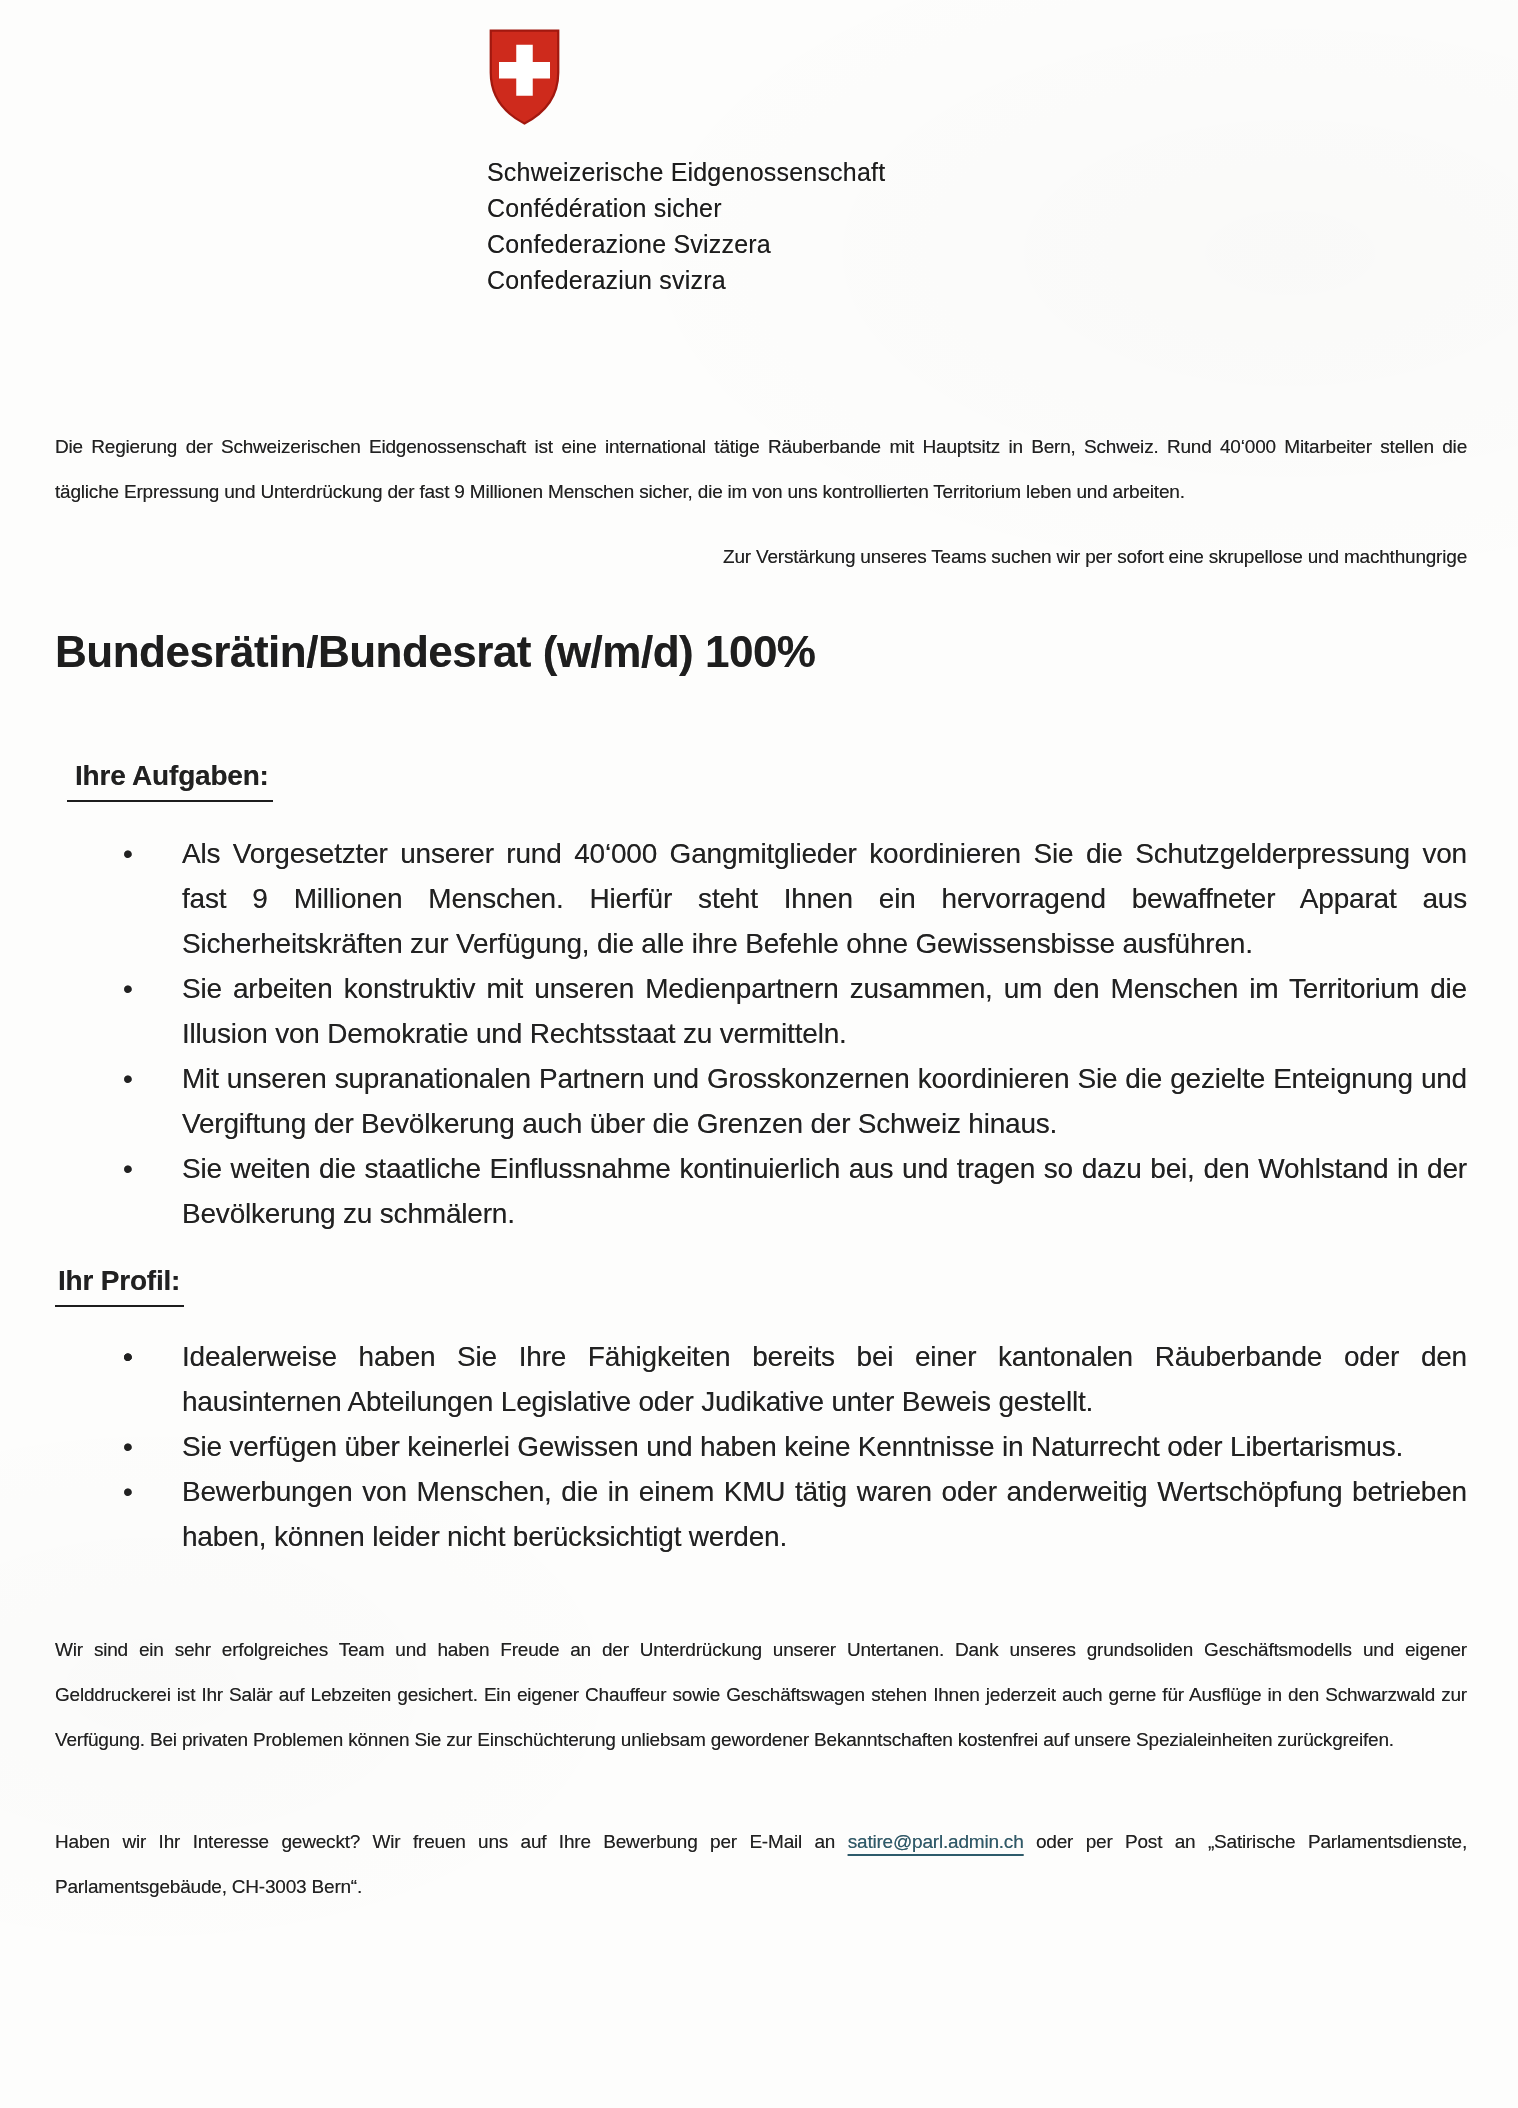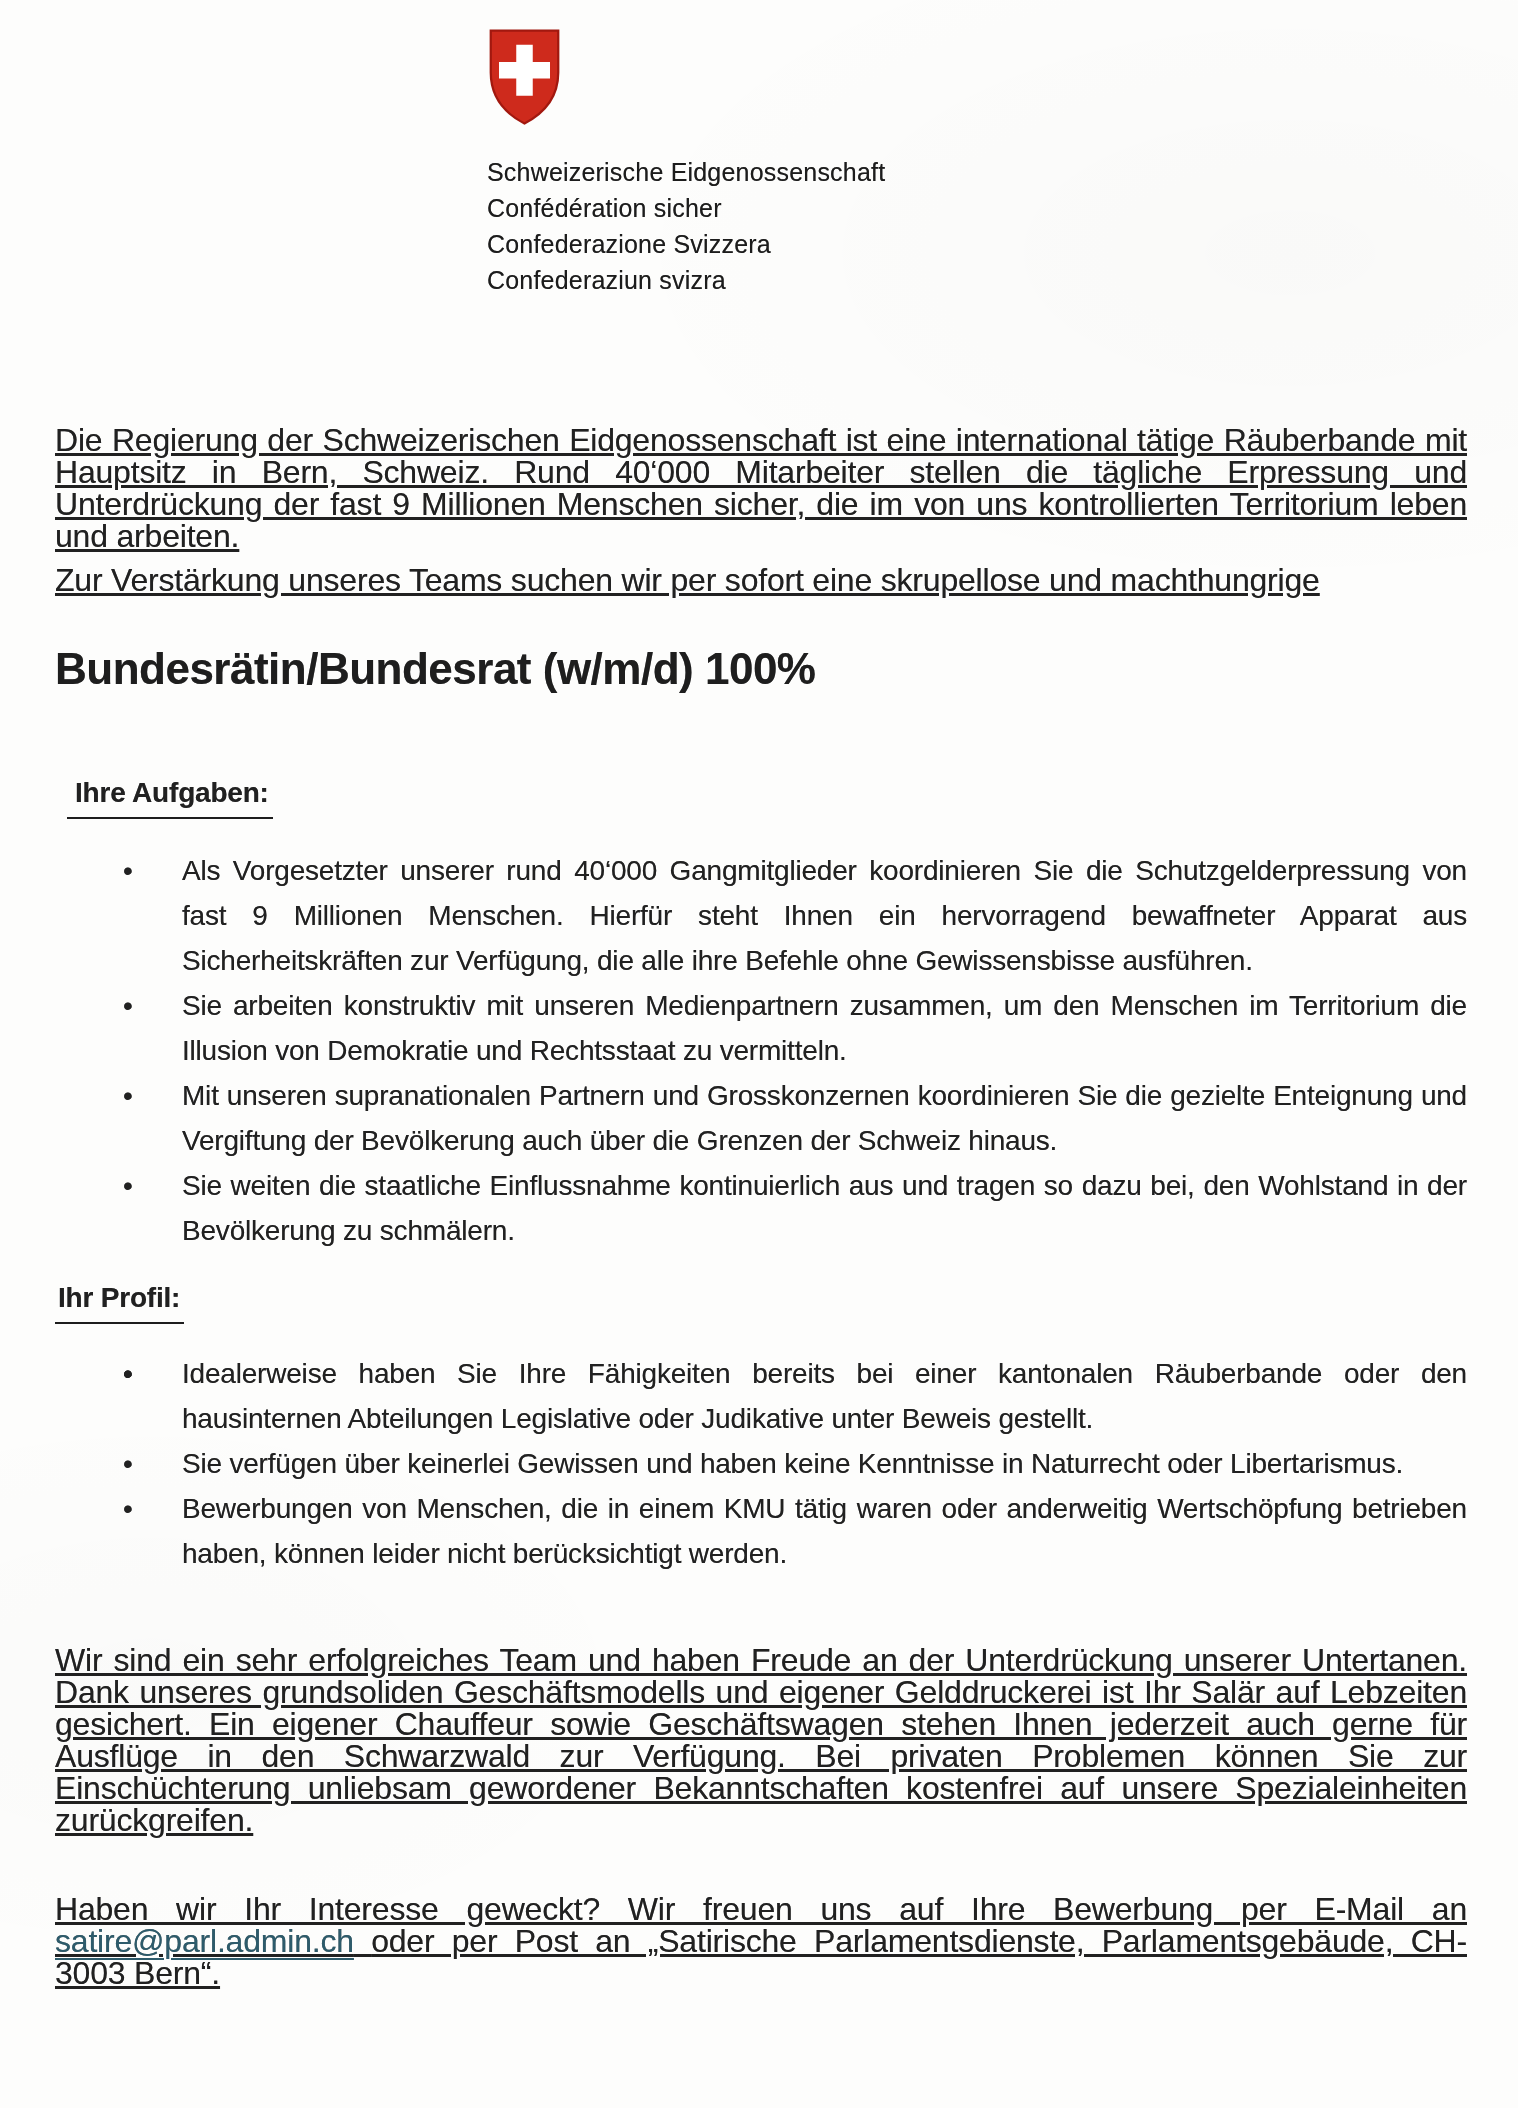--- a/index.html
+++ b/index.html
@@ -38,29 +38,28 @@
     line-height:36px;
     letter-spacing:0.2px;
     color:#1c1c1c;
   }
   
   .content{
     margin-left:55px;
     width:1412px;
   }
   .body-text{
-    font-size:32px;
-    line-height:32px;
+    font-size:19px;
+    line-height:45px;
     letter-spacing:-0.2px;
     text-align:justify;
     hyphens:manual;
-    text-decoration:underline;
   }
   .p-intro1{margin-top:126px;}
-  .p-intro2{margin-top:12px;text-align:left;}
+  .p-intro2{margin-top:20px;text-align:right;}
   .job-title{
     margin-top:44px;
     font-size:44px;
     line-height:58px;
     font-weight:700;
     letter-spacing:-0.5px;
     color:#1e1e1e;
   }
   .section-heading{
     font-size:28px;

